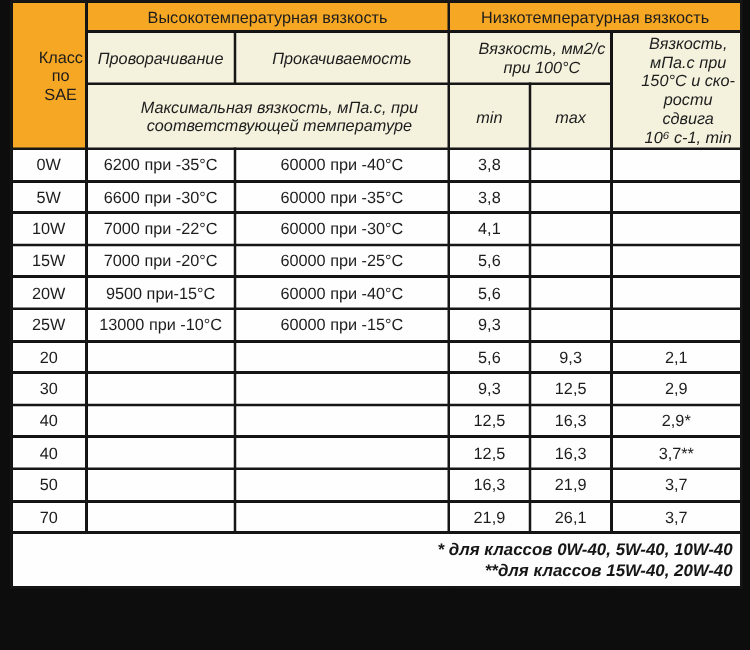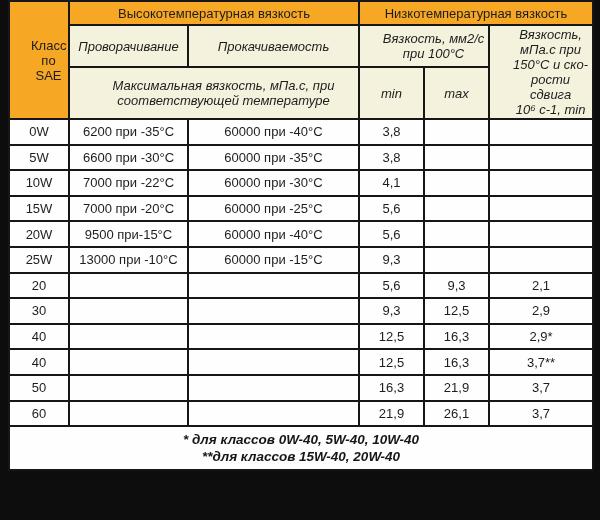--- a/index.html
+++ b/index.html
@@ -46,21 +46,21 @@
   .cream{background:#f4f1dd;font-style:italic;}
   td.data{background:#fefefe;}
   .pre{white-space:pre-line;line-height:15px;padding-left:21px;}
   tr.band th{height:20px;}
   tr.sub th{height:38px;}
   tr.sub2 th{height:48px;}
   tr.datarow td{height:21.6px;}
   .hths{font-size:13px;line-height:15px;}
   td.footbox{
     background:#fefefe;
-    text-align:center;
+    text-align:right;
     height:38px;
     padding:2px 6px;
   }
   .footline{
     font-size:13.5px;
     font-style:italic;
     font-weight:bold;
     color:#161616;
     line-height:17px;
   }
@@ -189,21 +189,21 @@
     </tr>
     <tr class="datarow">
       <td class="data">50</td>
       <td class="data"></td>
       <td class="data"></td>
       <td class="data">16,3</td>
       <td class="data">21,9</td>
       <td class="data">3,7</td>
     </tr>
     <tr class="datarow">
-      <td class="data">60</td>
+      <td class="data">70</td>
       <td class="data"></td>
       <td class="data"></td>
       <td class="data">21,9</td>
       <td class="data">26,1</td>
       <td class="data">3,7</td>
     </tr>
 
     <tr>
       <td class="footbox" colspan="6">
         <div class="footline">* для классов 0W-40, 5W-40, 10W-40</div>

